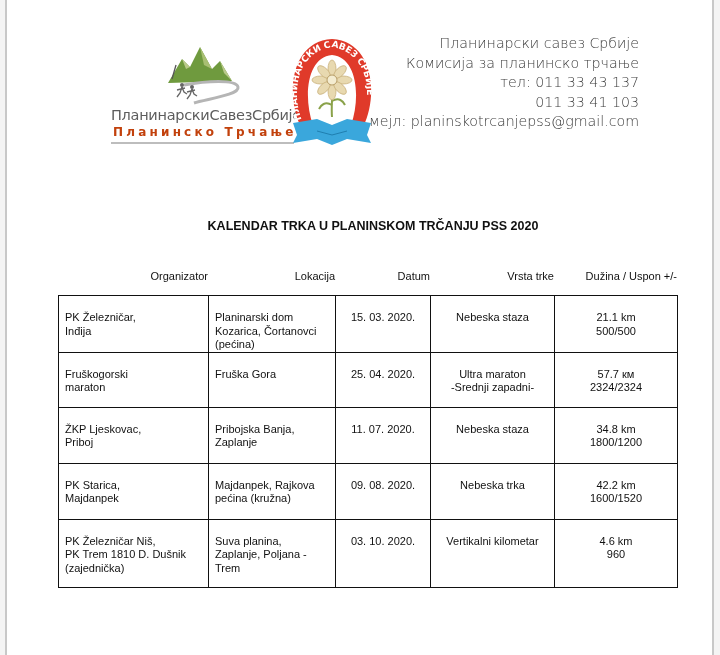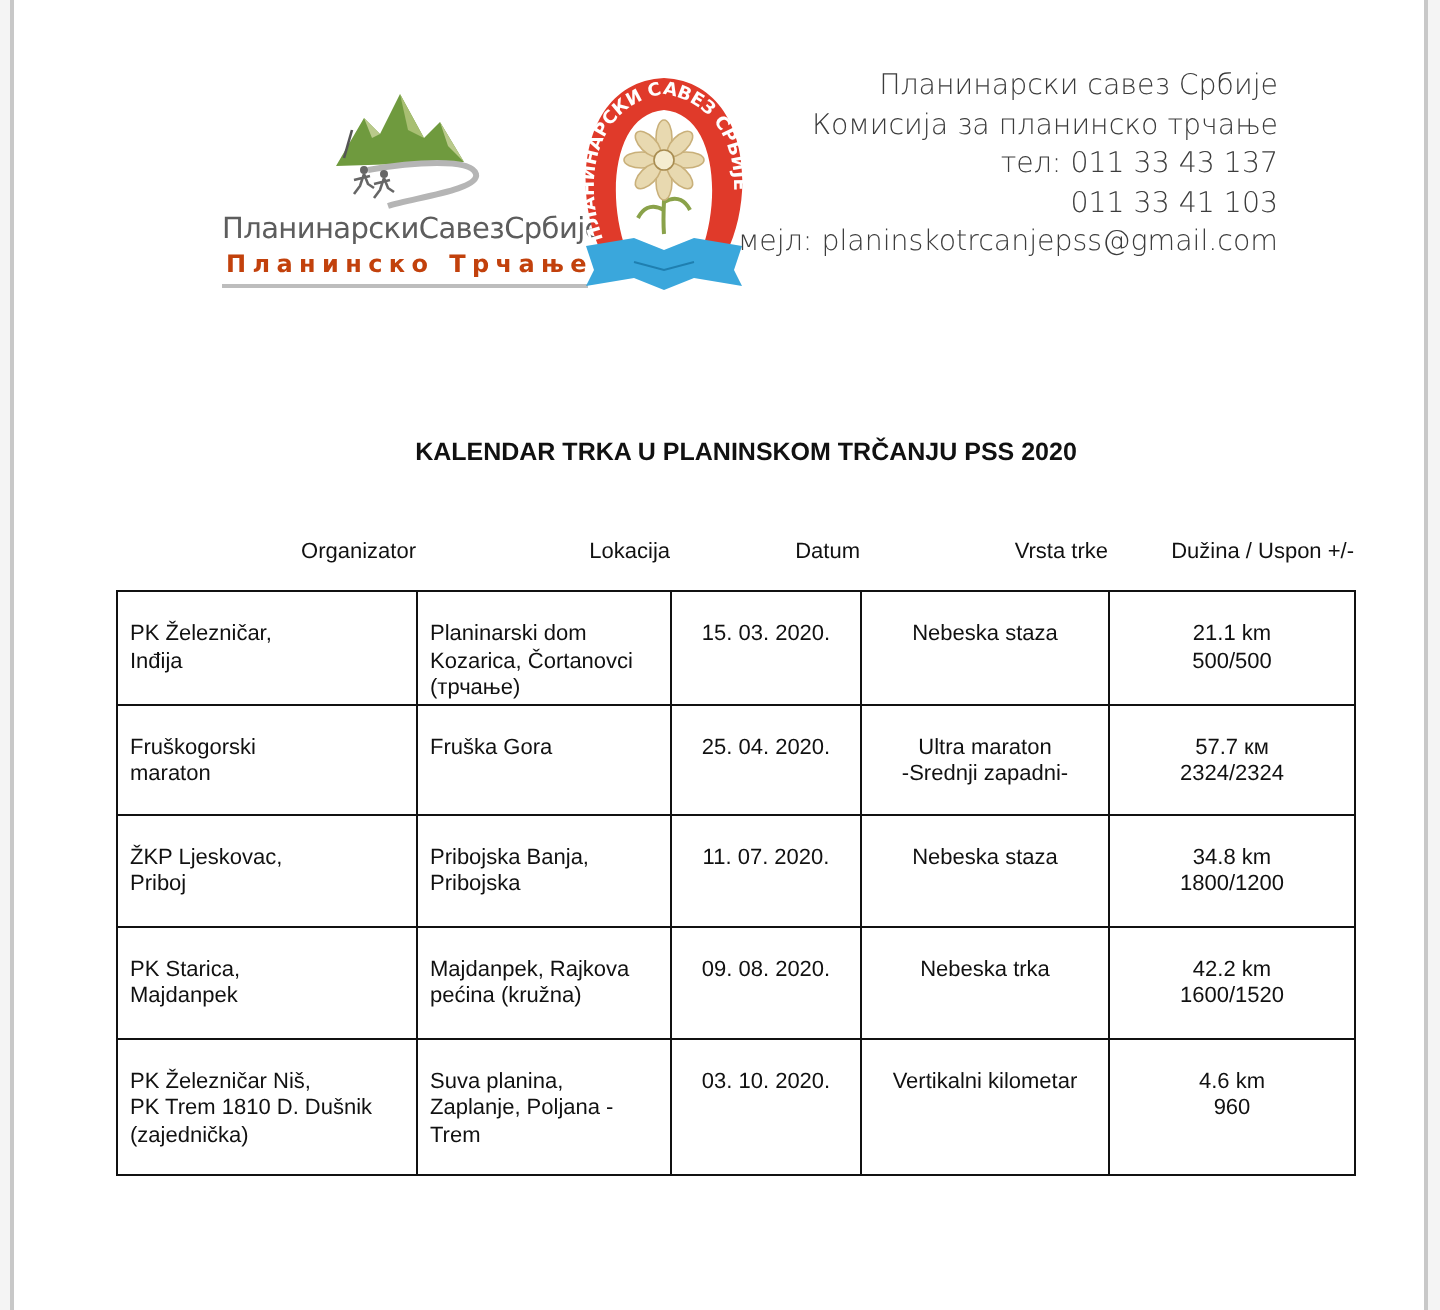--- a/index.html
+++ b/index.html
@@ -149,21 +149,21 @@
     </colgroup>
     <tbody>
       <tr class="r1">
         <td>
           <span class="line">PK Železničar,</span>
           <span class="line">Inđija</span>
         </td>
         <td>
           <span class="line">Planinarski dom</span>
           <span class="line">Kozarica, Čortanovci</span>
-          <span class="line">(трчање)</span>
+          <span class="line">(pećina)</span>
         </td>
         <td class="center">
           <span class="line">15. 03. 2020.</span>
         </td>
         <td class="center">
           <span class="line">Nebeska staza</span>
         </td>
         <td class="center">
           <span class="line">21.1 km</span>
           <span class="line">500/500</span>
@@ -189,21 +189,21 @@
           <span class="line">2324/2324</span>
         </td>
       </tr>
       <tr class="r3">
         <td>
           <span class="line">ŽKP Ljeskovac,</span>
           <span class="line">Priboj</span>
         </td>
         <td>
           <span class="line">Pribojska Banja,</span>
-          <span class="line">Pribojska</span>
+          <span class="line">Zaplanje</span>
         </td>
         <td class="center">
           <span class="line">11. 07. 2020.</span>
         </td>
         <td class="center">
           <span class="line">Nebeska staza</span>
         </td>
         <td class="center">
           <span class="line">34.8 km</span>
           <span class="line">1800/1200</span>

